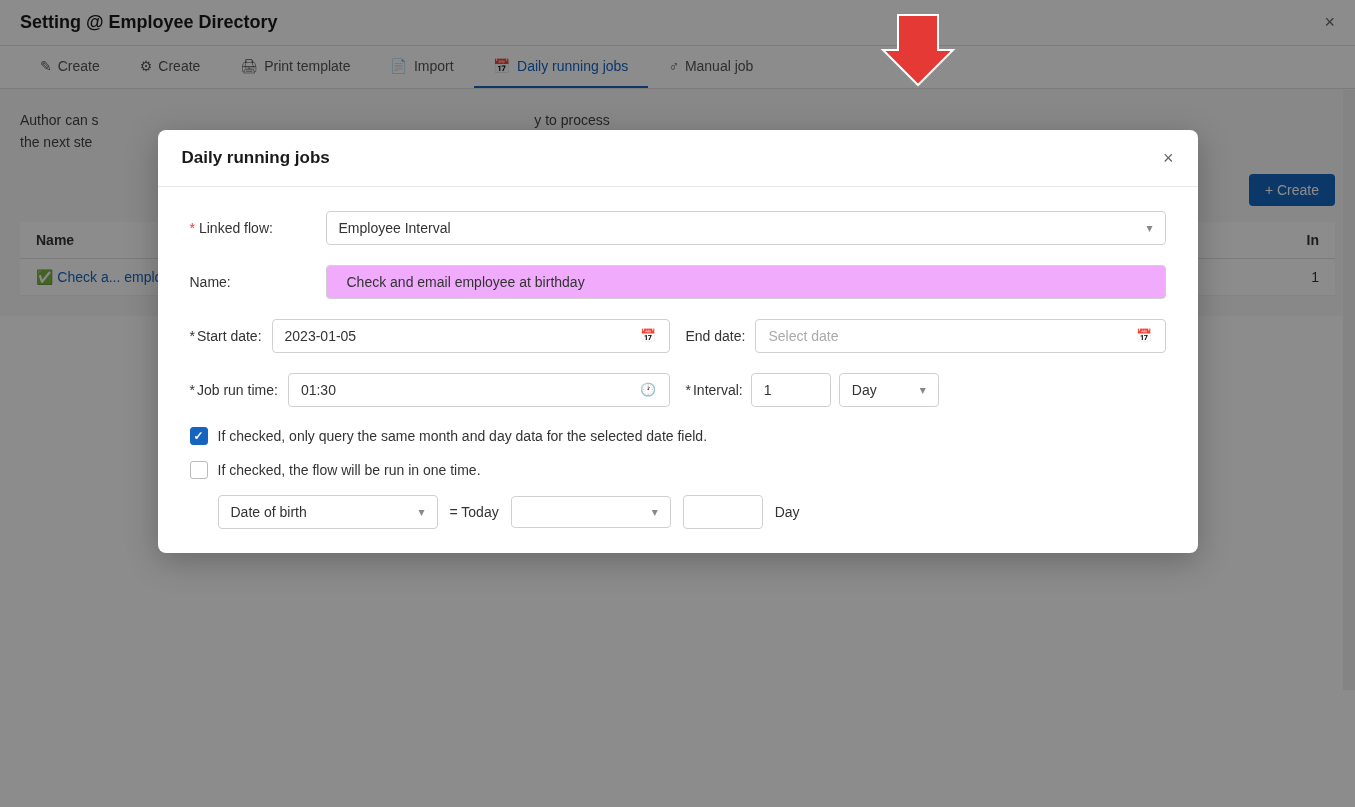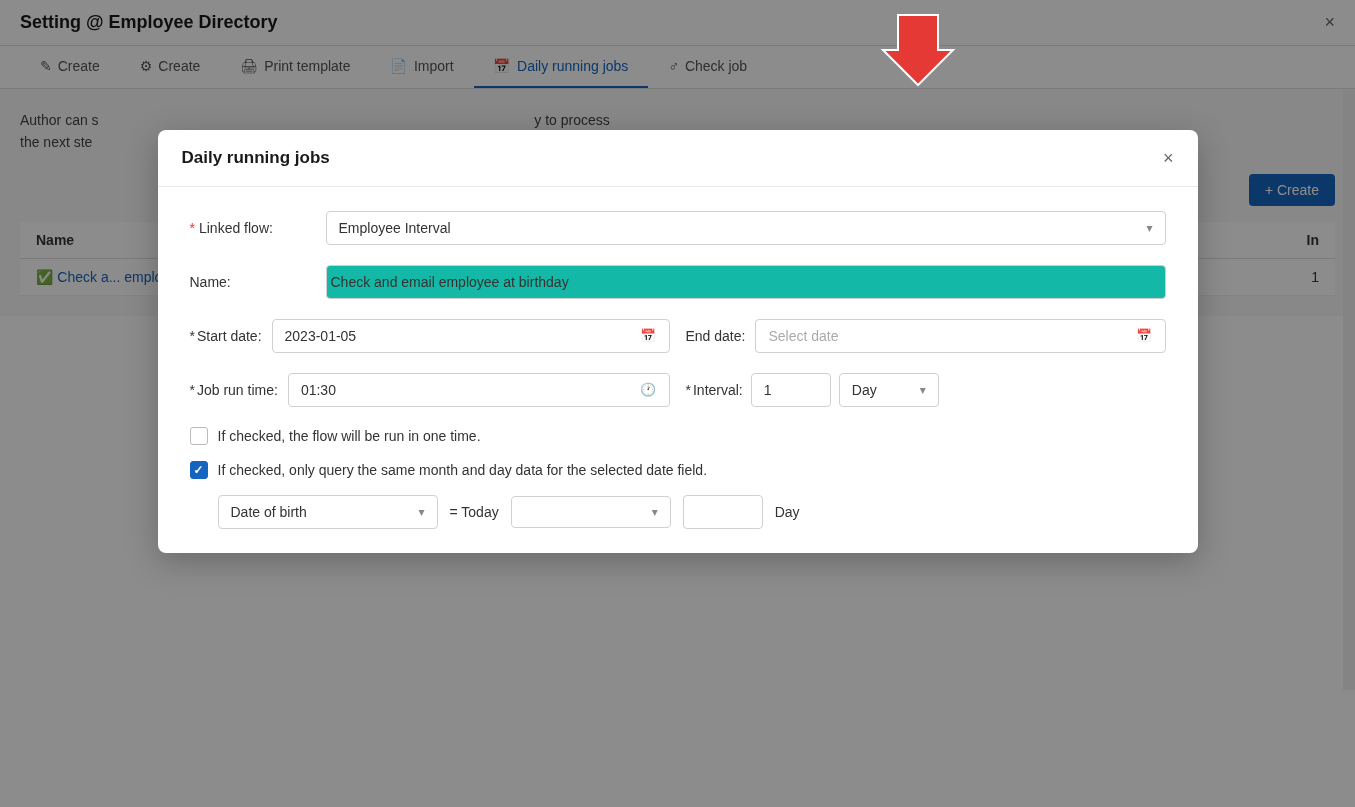--- a/index.html
+++ b/index.html
@@ -200,24 +200,24 @@
 
     .form-label .required {
       color: #e53935;
       margin-right: 2px;
     }
 
     .form-control {
       flex: 1;
       border: 1px solid #d0d0d0;
       border-radius: 4px;
-      padding: 8px 4px;
-      font-size: 14px;
-      color: #333;
-      background: #14b8a6;
+      padding: 8px 20px;
+      font-size: 14px;
+      color: #333;
+      background: #f0abfc;
       outline: none;
     }
 
     .form-control-with-icon {
       flex: 1;
       border: 1px solid #d0d0d0;
       border-radius: 4px;
       padding: 8px 12px;
       font-size: 14px;
       color: #333;
@@ -444,21 +444,21 @@
     <div class="app-tab">
       <span class="tab-icon">📄</span>
       <span>Import</span>
     </div>
     <div class="app-tab active">
       <span class="tab-icon">📅</span>
       <span>Daily running jobs</span>
     </div>
     <div class="app-tab">
       <span class="tab-icon">♂</span>
-      <span>Check job</span>
+      <span>Manual job</span>
     </div>
   </div>
 
   <div class="app-content">
     <div class="app-content-text">
       <span>Author can s</span>
       <span> &nbsp;&nbsp;&nbsp;&nbsp;&nbsp;&nbsp;&nbsp;&nbsp;&nbsp;&nbsp;&nbsp;&nbsp;&nbsp;&nbsp;&nbsp;&nbsp;&nbsp;&nbsp;&nbsp;&nbsp;&nbsp;&nbsp;&nbsp;&nbsp;&nbsp;&nbsp;&nbsp;&nbsp;&nbsp;&nbsp;&nbsp;&nbsp;&nbsp;&nbsp;&nbsp;&nbsp;&nbsp;&nbsp;&nbsp;&nbsp;&nbsp;&nbsp;&nbsp;&nbsp;&nbsp;&nbsp;&nbsp;&nbsp;&nbsp;&nbsp;&nbsp;&nbsp;&nbsp;&nbsp;&nbsp;&nbsp;&nbsp;&nbsp;&nbsp;&nbsp;&nbsp;&nbsp;&nbsp;&nbsp;&nbsp;&nbsp;&nbsp;&nbsp;&nbsp;&nbsp;&nbsp;&nbsp;&nbsp;&nbsp;&nbsp;&nbsp;&nbsp;&nbsp;&nbsp;&nbsp;&nbsp;&nbsp;&nbsp;&nbsp;&nbsp;&nbsp;&nbsp;&nbsp;&nbsp;&nbsp;&nbsp;&nbsp;&nbsp;&nbsp;&nbsp;&nbsp;&nbsp;&nbsp;&nbsp;&nbsp;&nbsp;&nbsp;&nbsp;&nbsp;&nbsp;&nbsp;&nbsp;&nbsp;&nbsp;&nbsp; y to process</span><br>
       <span>the next ste</span>
     </div>
     <div class="app-content-actions">
@@ -558,27 +558,27 @@
             </div>
             <input class="interval-input" type="text" value="1" style="">
             <div class="interval-select">
               <span>Day</span>
               <span class="icon-chevron">▾</span>
             </div>
           </div>
         </div>
 
         <div class="checkbox-row">
+          <div class="checkbox checked"></div>
+          <span class="checkbox-label">If checked, only query the same month and day data for the selected date field.</span>
+        </div>
+
+        <div class="checkbox-row">
           <div class="checkbox"></div>
           <span class="checkbox-label">If checked, the flow will be run in one time.</span>
-        </div>
-
-        <div class="checkbox-row">
-          <div class="checkbox checked"></div>
-          <span class="checkbox-label">If checked, only query the same month and day data for the selected date field.</span>
         </div>
 
         <div class="date-field-row">
           <div class="date-field-select">
             <span>Date of birth</span>
             <span class="icon-chevron">▾</span>
           </div>
           <span class="equals-label">= Today</span>
           <div class="today-select">
             <span></span>

